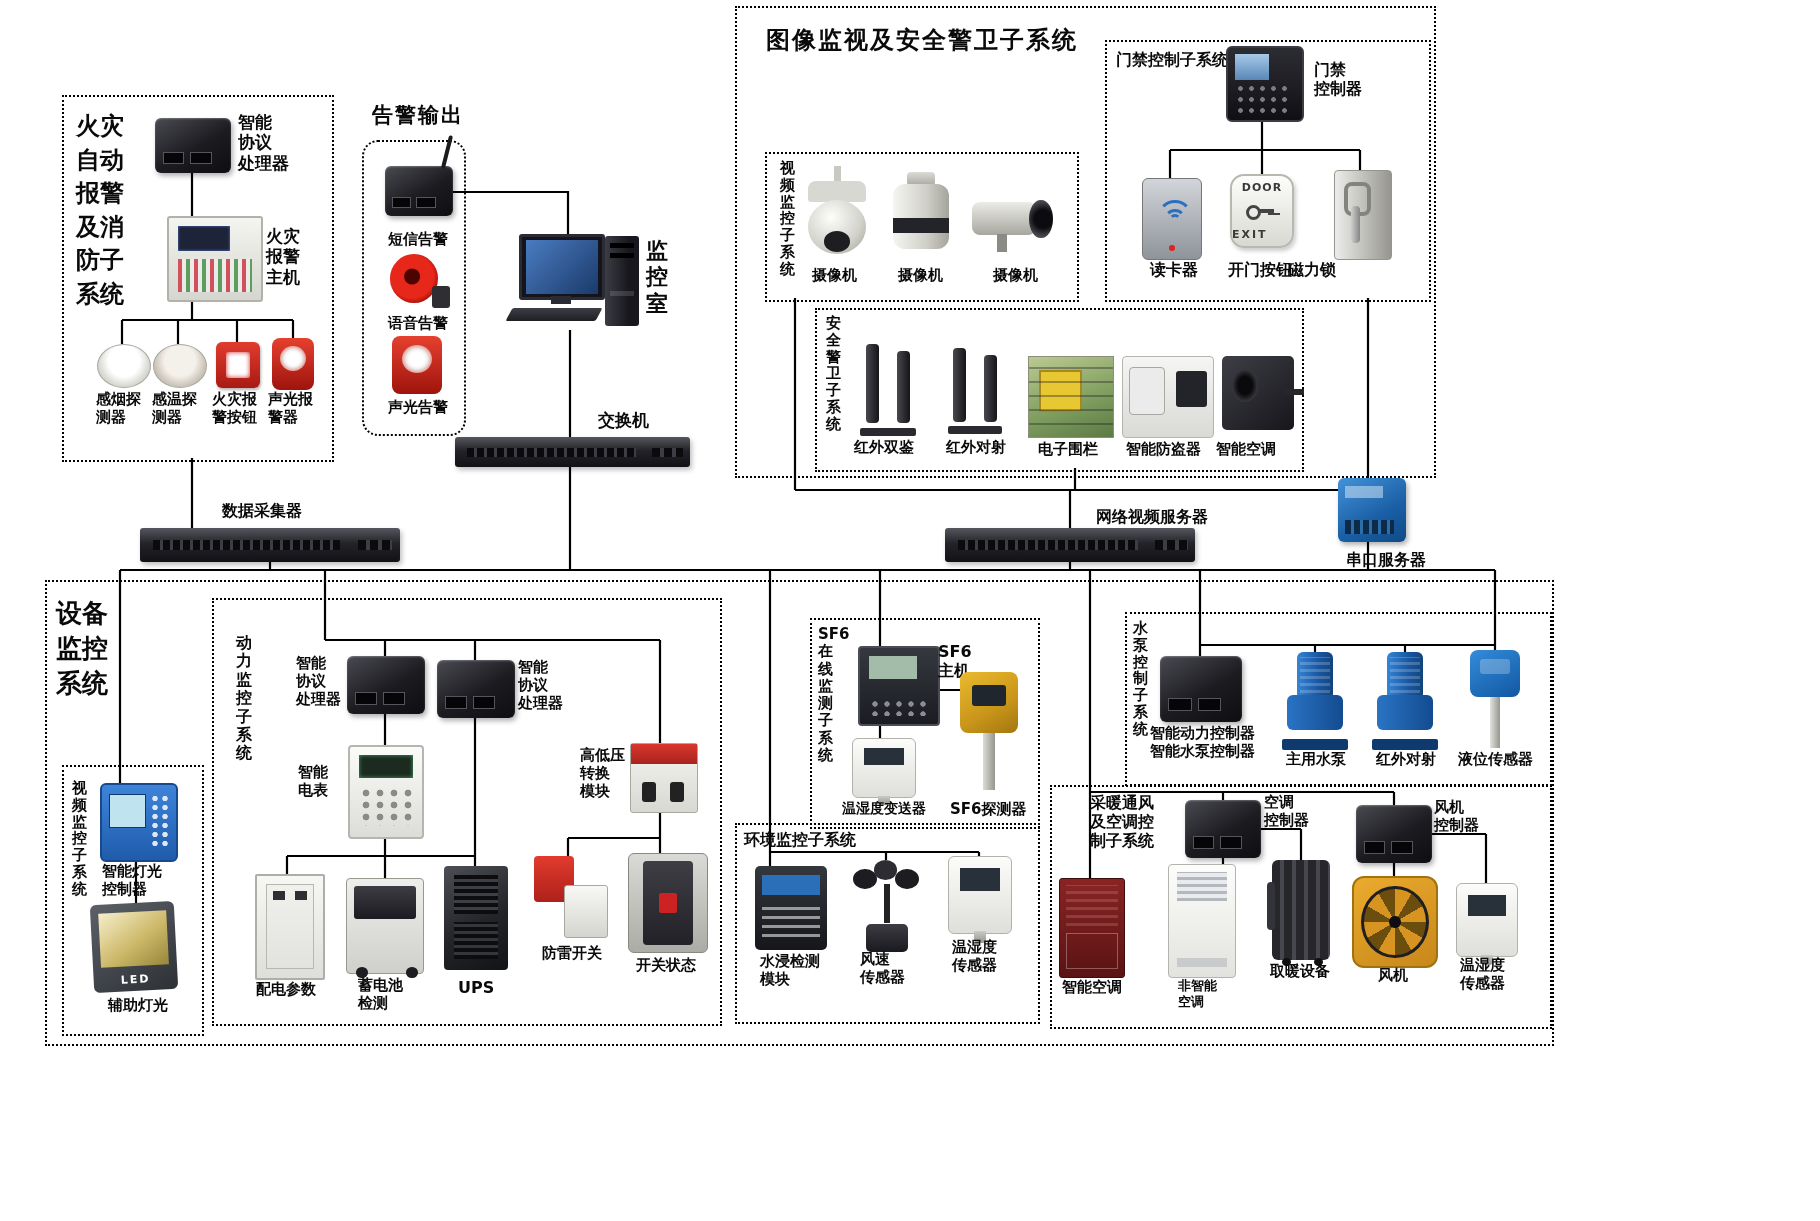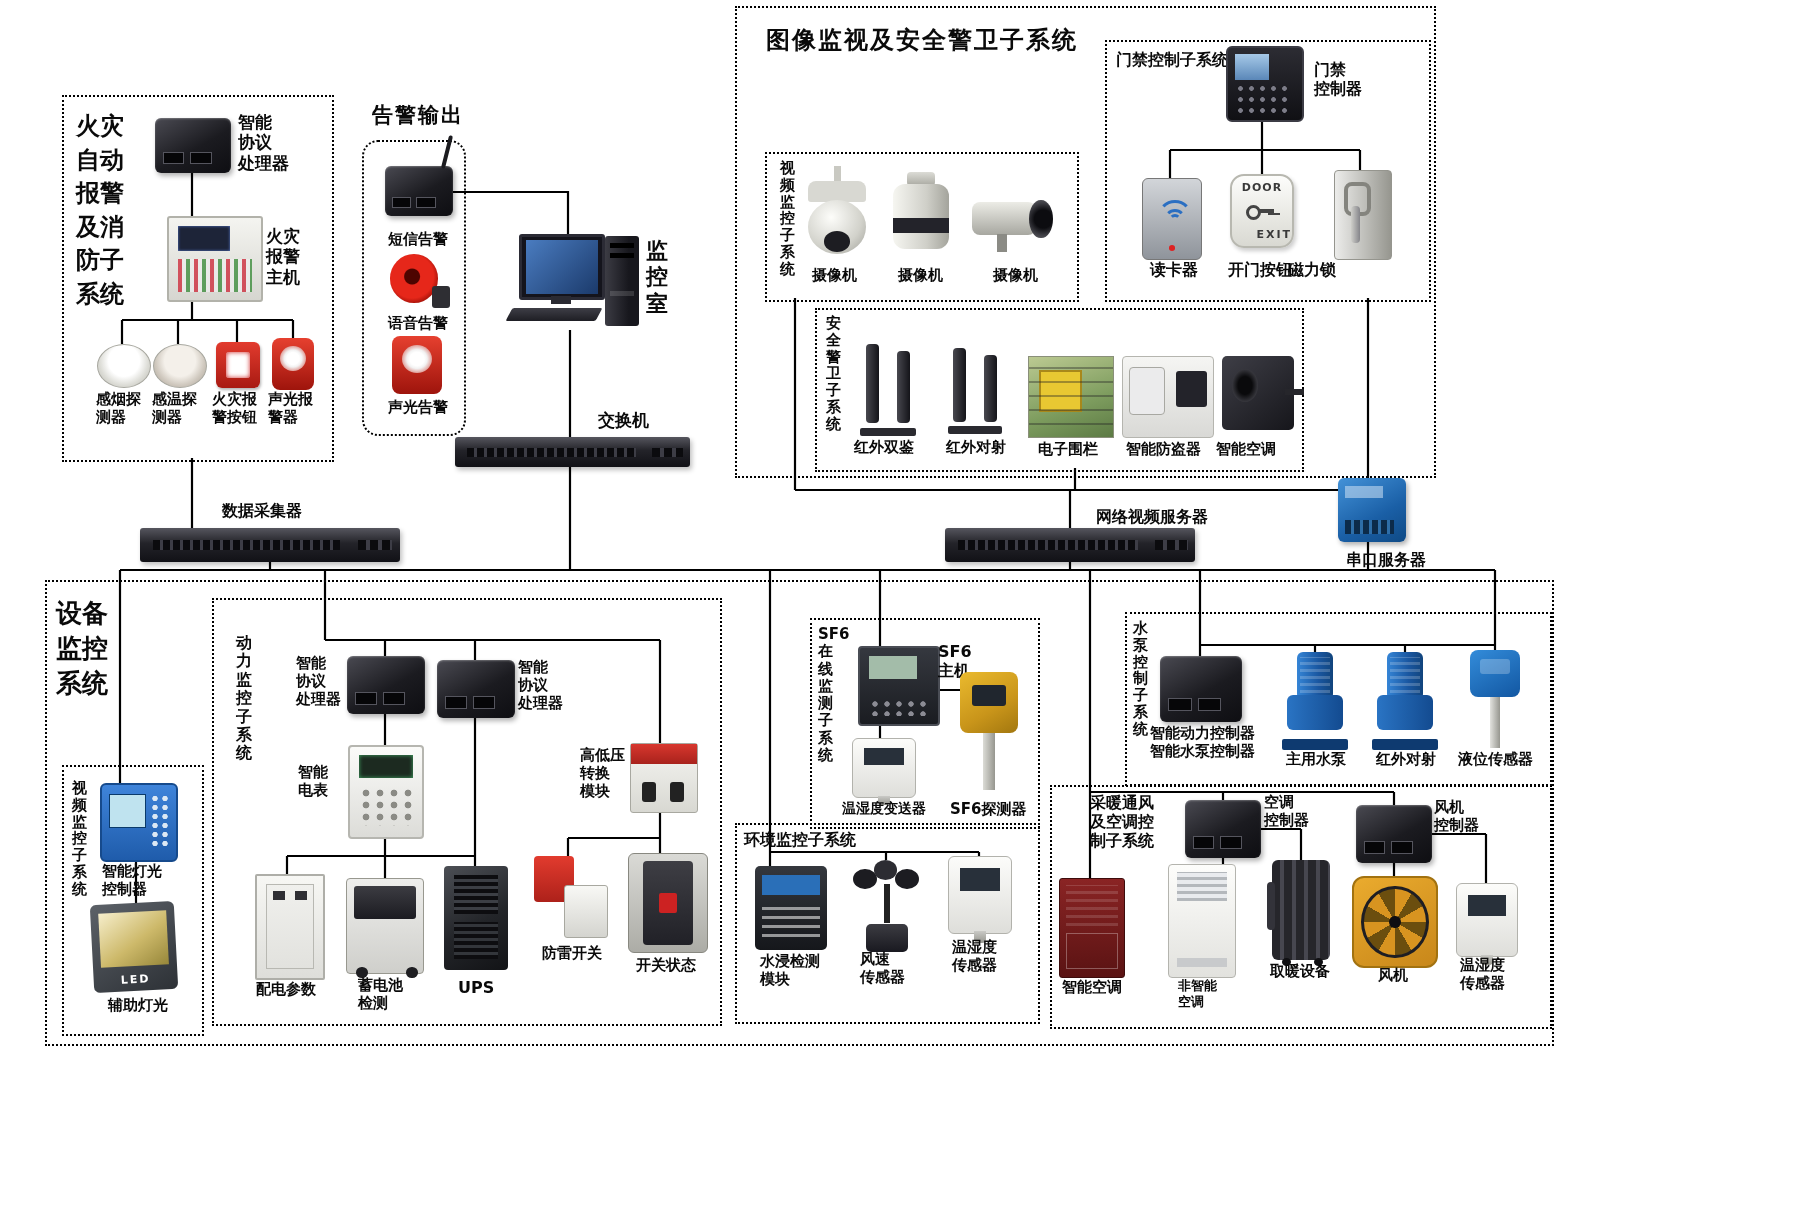--- a/index.html
+++ b/index.html
@@ -67,21 +67,21 @@
 
   .cardreader{background:linear-gradient(#d2d5d9,#8f949b);border-radius:6px;border:1px solid #777}
   .cardreader::after{content:"";position:absolute;left:44%;bottom:10%;width:12%;height:8%;border-radius:50%;background:#d22}
   .wifi,.wifi::before,.wifi::after{border:3px solid #2b6fc2;border-radius:50%;border-color:#2b6fc2 transparent transparent transparent}
   .wifi{left:50%;top:26%;width:30px;height:30px;margin-left:-15px;transform:rotate(0deg)}
   .wifi::before{content:"";position:absolute;left:4px;top:6px;width:16px;height:16px}
   .wifi::after{content:"";position:absolute;left:9px;top:11px;width:6px;height:6px}
 
   .doorbtn{background:linear-gradient(#fdfdfb,#d9d9d2);border:2px solid #b8b8b0;border-radius:14px;box-shadow:2px 3px 4px rgba(0,0,0,.2)}
   .door-t{top:7%;left:0;right:0;text-align:center;font-size:11px;font-weight:700;color:#3a3a3a;letter-spacing:1px}
-  .exit-t{bottom:7%;left:0;right:0;text-align:right;font-size:11px;font-weight:700;color:#3a3a3a;letter-spacing:2px}
+  .exit-t{bottom:7%;left:0;right:0;text-align:left;font-size:11px;font-weight:700;color:#3a3a3a;letter-spacing:2px}
   .key-icon{left:24%;top:42%;width:52%;height:16%}
   .key-icon::before{content:"";position:absolute;left:0;top:50%;width:9px;height:9px;margin-top:-6px;border:3px solid #444;border-radius:50%}
   .key-icon::after{content:"";position:absolute;left:14px;top:50%;margin-top:-2px;width:14px;height:4px;background:#444;box-shadow:7px 3px 0 -1px #444}
 
   .maglock{background:linear-gradient(90deg,#ececea,#b9b9b4 60%,#96968f);border-radius:4px;border:1px solid #95958e}
   .maglock::before{content:"";position:absolute;left:16%;top:12%;width:34%;height:30%;border:4px solid #84847e;border-radius:8px;background:transparent}
   .maglock::after{content:"";position:absolute;left:28%;top:40%;width:16%;height:42%;background:linear-gradient(90deg,#cfcfca,#85858a);border-radius:4px}
 
   .camdome .arm{left:45%;top:0;width:10%;height:20%;background:#c9c9c2}
   .camdome .cap{left:8%;top:16%;width:84%;height:22%;background:linear-gradient(#ececе6,#bdbdb6);background-color:#d8d8d2;border-radius:8px 8px 3px 3px}

